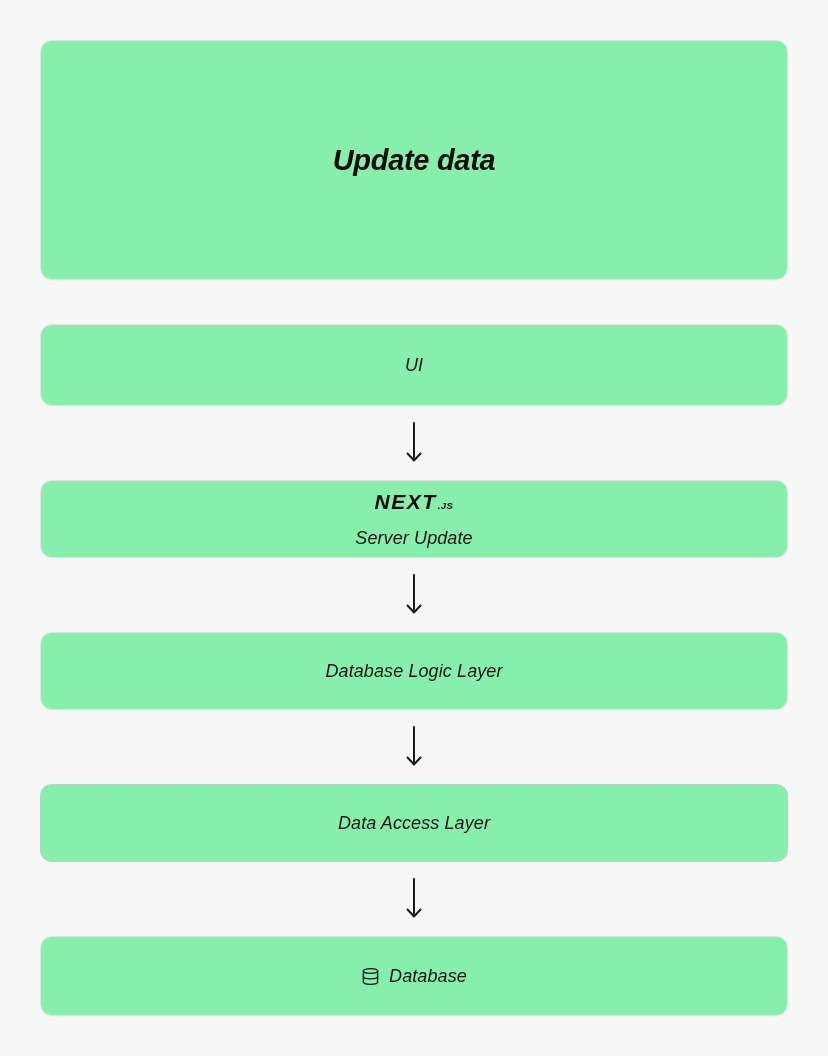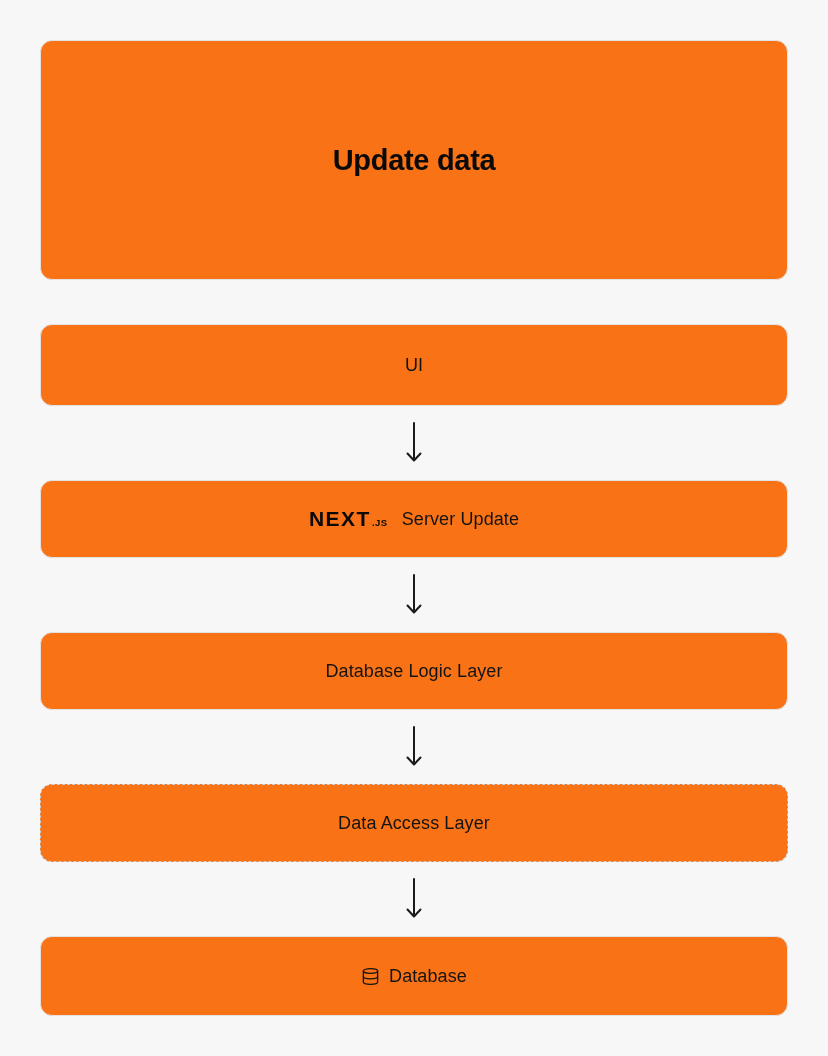--- a/index.html
+++ b/index.html
@@ -10,28 +10,29 @@
     width: 828px;
     height: 1056px;
     background: #f7f7f7;
     box-sizing: border-box;
     padding-top: 40px;
     font-family: "Liberation Sans", "DejaVu Sans", sans-serif;
     color: #141414;
     overflow: hidden;
   }
   .card {
-    background: #f97316;
+    background: #86efac;
     border: 1px solid #e3e3e3;
     border-radius: 12px;
     margin: 0 40px;
     display: flex;
     align-items: center;
     justify-content: center;
     box-sizing: border-box;
+    font-style: italic;
   }
   .title-card {
     height: 240px;
     margin-bottom: 44px;
   }
   .title-card h1 {
     margin: 0;
     font-size: 29px;
     font-weight: 700;
     letter-spacing: -0.3px;
@@ -56,20 +57,21 @@
     align-items: center;
     justify-content: center;
   }
   .arrow-row svg {
     display: block;
   }
   .brand-row {
     display: flex;
     align-items: center;
     gap: 14px;
+    flex-direction: column;
   }
   .brand {
     display: inline-flex;
     align-items: baseline;
     white-space: nowrap;
   }
   .brand-main {
     font-size: 21px;
     font-weight: 700;
     letter-spacing: 1.5px;

